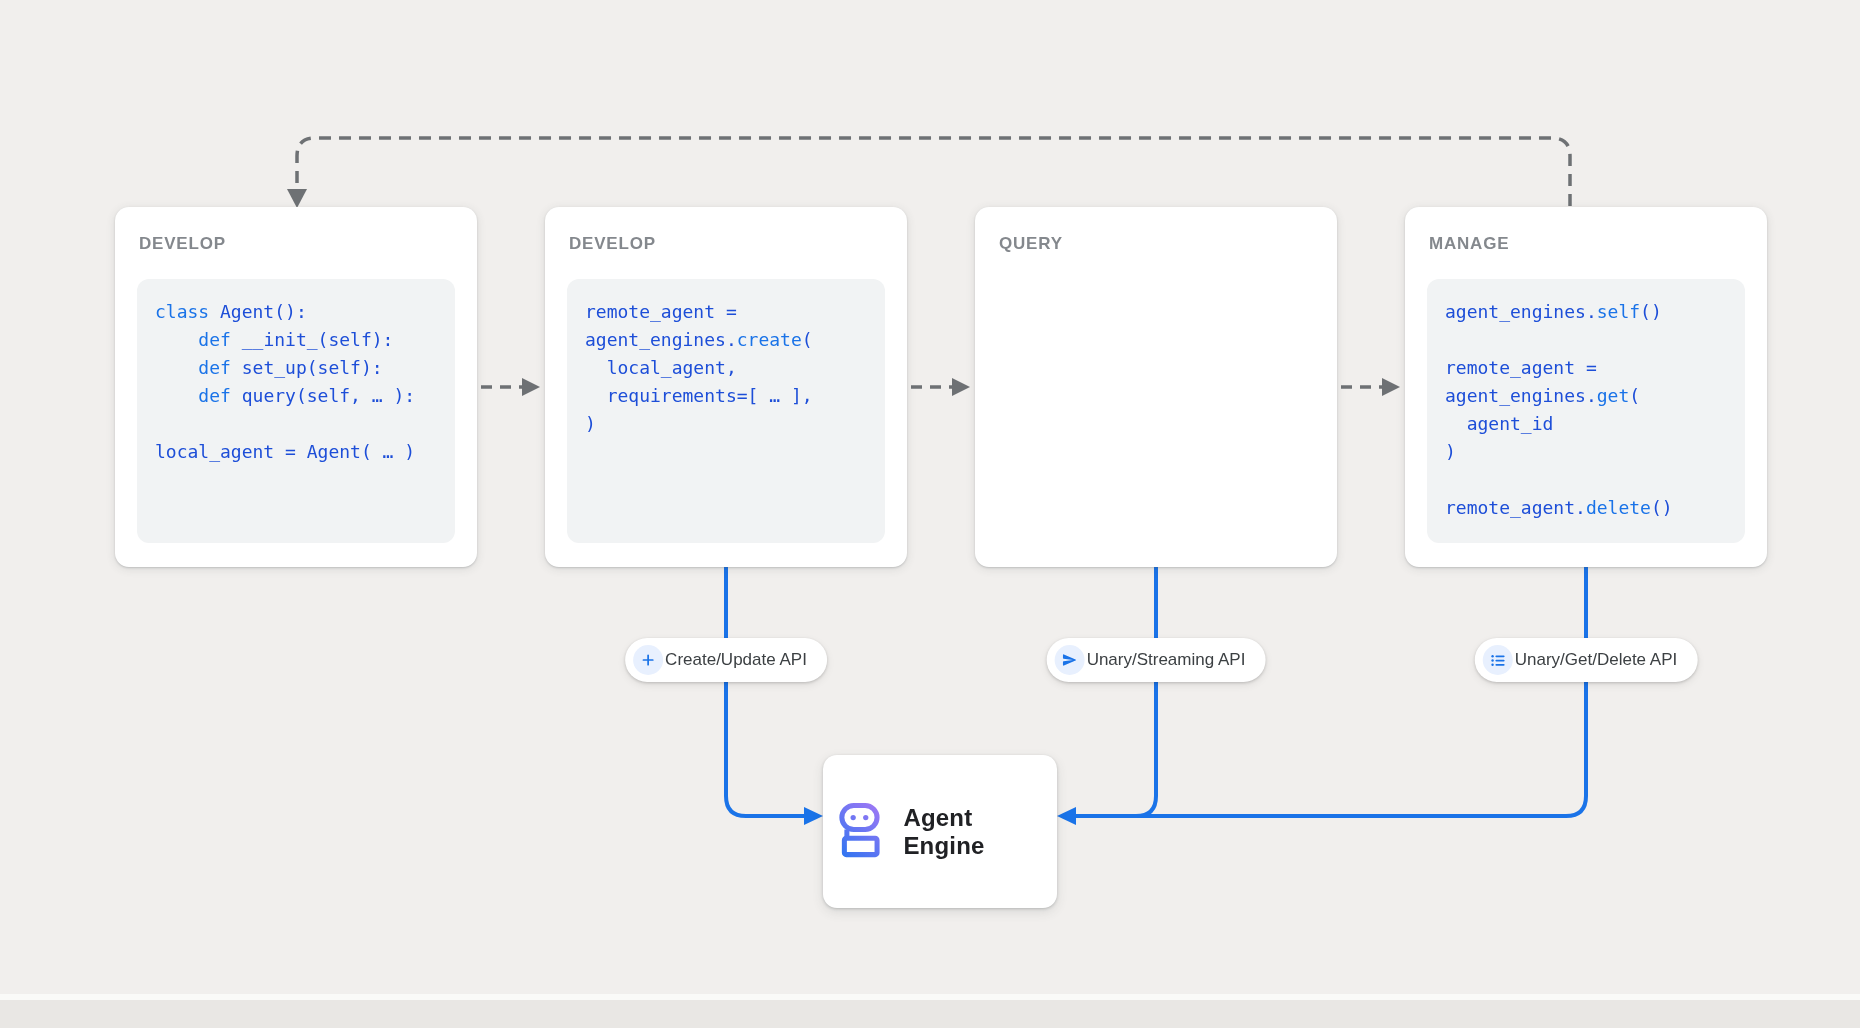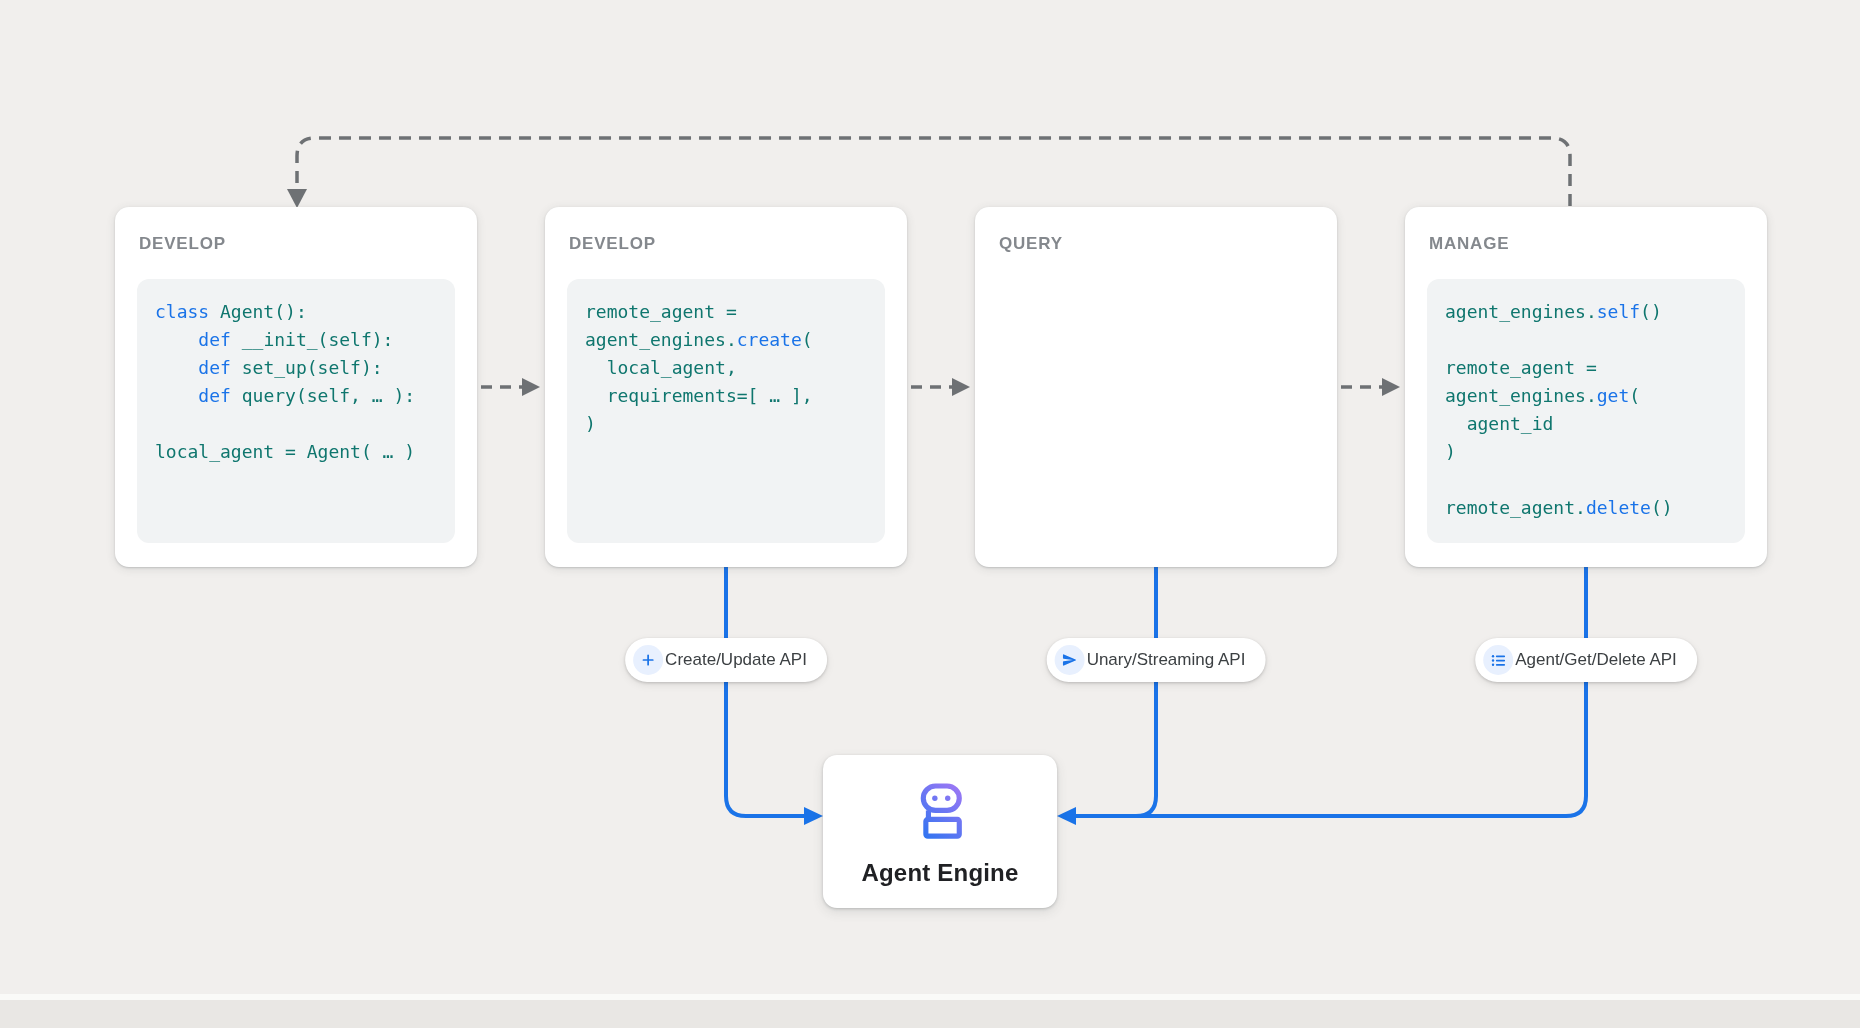--- a/index.html
+++ b/index.html
@@ -45,21 +45,21 @@
     box-sizing: border-box;
     padding: 19px 18px;
     font-family: "DejaVu Sans Mono", monospace;
     font-size: 18px;
     line-height: 28px;
     color: #37474f;
     overflow: hidden;
   }
   .code-line { white-space: pre; }
   .seg-k { color: #1a73e8; }
-  .seg-p { color: #0f766e; }
+  .seg-p { color: #1d4ed8; }
   .seg-c { color: #9aa0a6; }
   
   .pill {
     position: absolute;
     top: 638px;
     transform: translateX(-50%);
     height: 44px;
     background: #ffffff;
     border-radius: 24px;
     box-shadow: 0 1px 3px rgba(0,0,0,.18), 0 3px 8px rgba(0,0,0,.08);
@@ -87,21 +87,21 @@
   }
   
   .engine {
     position: absolute;
     left: 823px; top: 755px;
     width: 234px; height: 153px;
     background: #ffffff;
     border-radius: 14px;
     box-shadow: 0 1px 3px rgba(60,64,67,.25), 0 4px 12px rgba(60,64,67,.12);
     display: flex;
-    flex-direction: column;
+    flex-direction: row;
     align-items: center;
     justify-content: center;
     gap: 10px;
     z-index: 2;
   }
   .engine-label {
     font-size: 24px;
     font-weight: 600;
     color: #202124;
     letter-spacing: 0.2px;
@@ -205,21 +205,21 @@
     <span class="pill-icon">
       <svg width="17" height="17" viewBox="0 0 24 24">
         <circle cx="4" cy="6" r="1.7" fill="#1a73e8"></circle>
         <circle cx="4" cy="12" r="1.7" fill="#1a73e8"></circle>
         <circle cx="4" cy="18" r="1.7" fill="#1a73e8"></circle>
         <rect x="8" y="4.8" width="13" height="2.5" rx="1.2" fill="#1a73e8"></rect>
         <rect x="8" y="10.8" width="13" height="2.5" rx="1.2" fill="#1a73e8"></rect>
         <rect x="8" y="16.8" width="13" height="2.5" rx="1.2" fill="#1a73e8"></rect>
       </svg>
     </span>
-    <span class="pill-label">Agent/Get/Delete API</span>
+    <span class="pill-label">Unary/Get/Delete API</span>
   </div>
 
   <div class="engine">
     <svg width="72" height="72" viewBox="0 0 56 56">
       <defs>
         <linearGradient id="rg" x1="10" y1="50" x2="48" y2="6" gradientUnits="userSpaceOnUse">
           <stop offset="0" stop-color="#2374f0"></stop>
           <stop offset="1" stop-color="#a678f5"></stop>
         </linearGradient>
       </defs>

